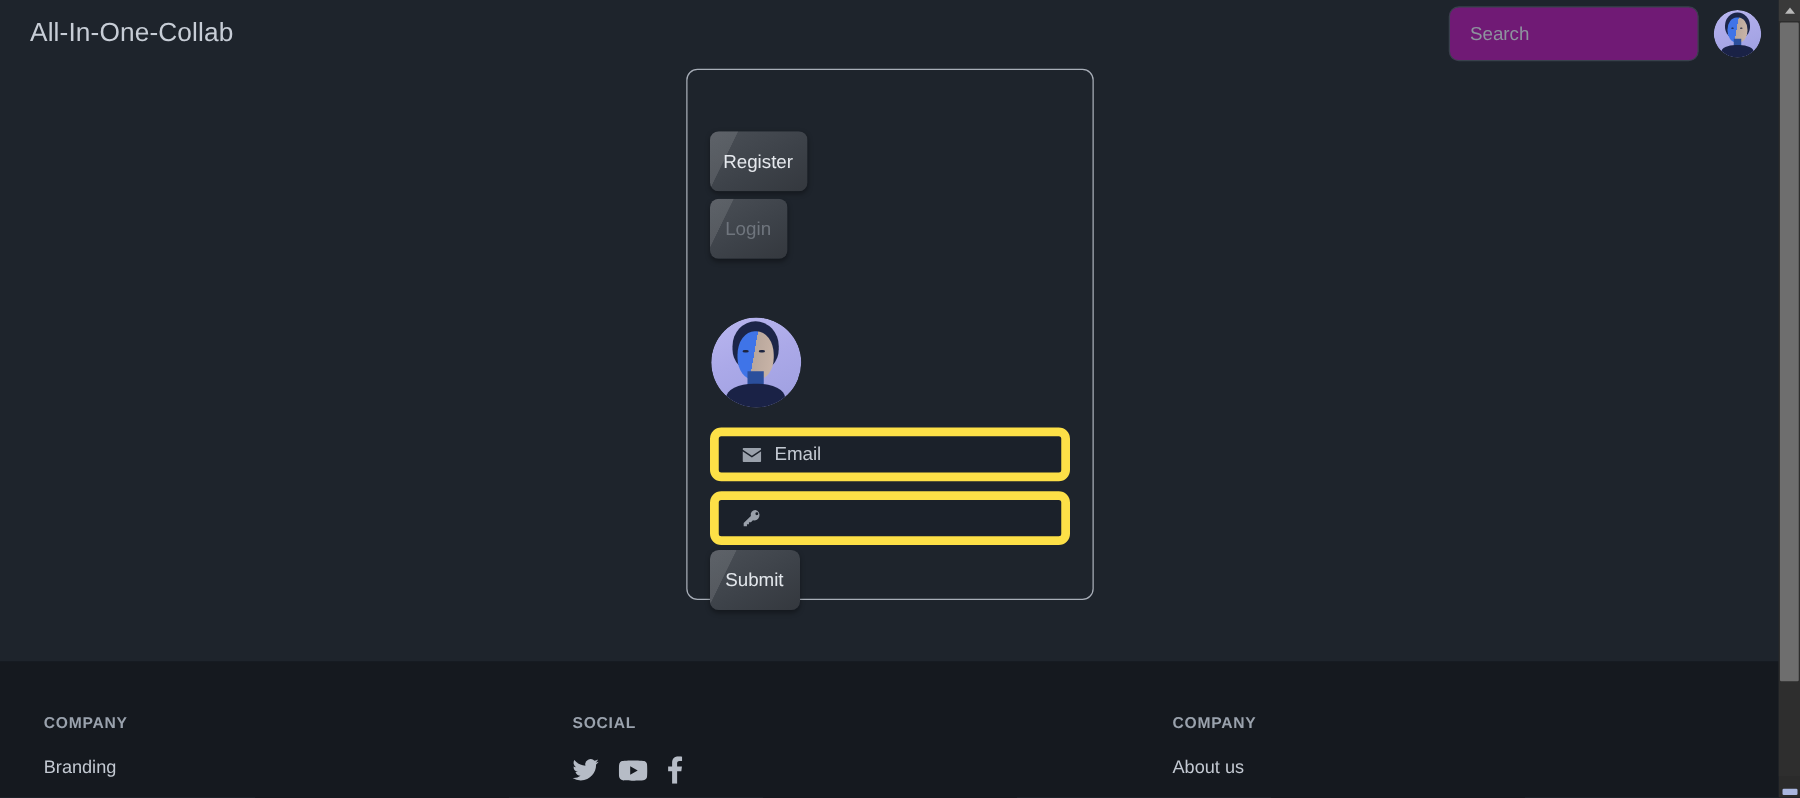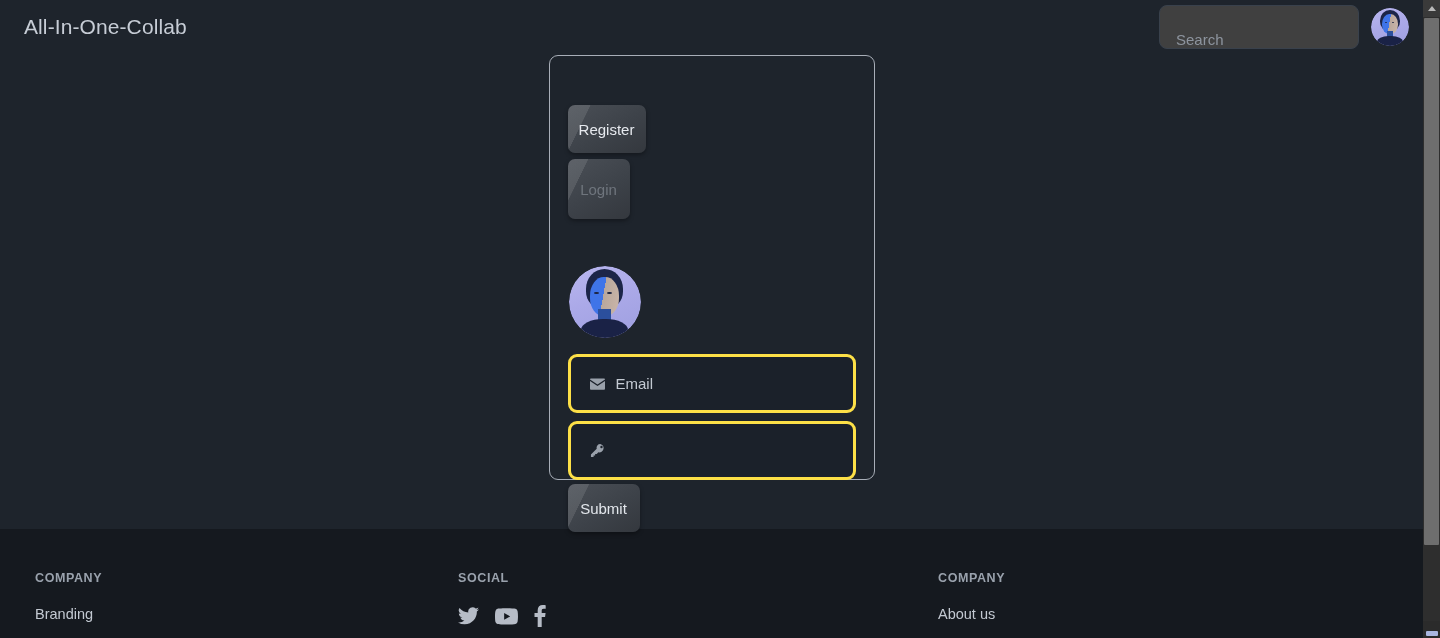--- a/index.html
+++ b/index.html
@@ -46,23 +46,23 @@
     display: flex;
     align-items: center;
     gap: 12px;
     padding-right: 14px;
   }
   .search-box {
     width: 200px;
     height: 44px;
     border: 1px solid #39414c;
     border-radius: 8px;
-    background: #404040;
-    display: flex;
-    align-items: flex-end;
+    background: #701a75;
+    display: flex;
+    align-items: center;
     padding: 0 16px;
     box-sizing: border-box;
   }
   .search-box .ph {
     font-size: 15px;
     color: #8d949e;
   }
   .avatar-sm {
     width: 38px;
     height: 38px;
@@ -171,37 +171,37 @@
     align-items: center;
     justify-content: center;
   }
   .tab-register {
     width: 78px;
     height: 48px;
     color: #e6e9ee;
   }
   .tab-login {
     width: 62px;
-    height: 60px;
+    height: 48px;
     color: #6f757d;
   }
 
   .card-avatar {
     width: 72px;
     height: 72px;
     border-radius: 50%;
     overflow: hidden;
     margin-top: 47px;
     margin-left: 1px;
   }
 
   .field {
     margin-top: 16px;
-    height: 59px;
-    border: 3px solid #fde047;
+    height: 43px;
+    border: 7px solid #fde047;
     border-radius: 9px;
     background: #1b212a;
     display: flex;
     align-items: center;
     padding: 0 0 0 19px;
     box-sizing: border-box;
     gap: 11px;
   }
   .field.pw { margin-top: 8px; }
   .field .fi {

